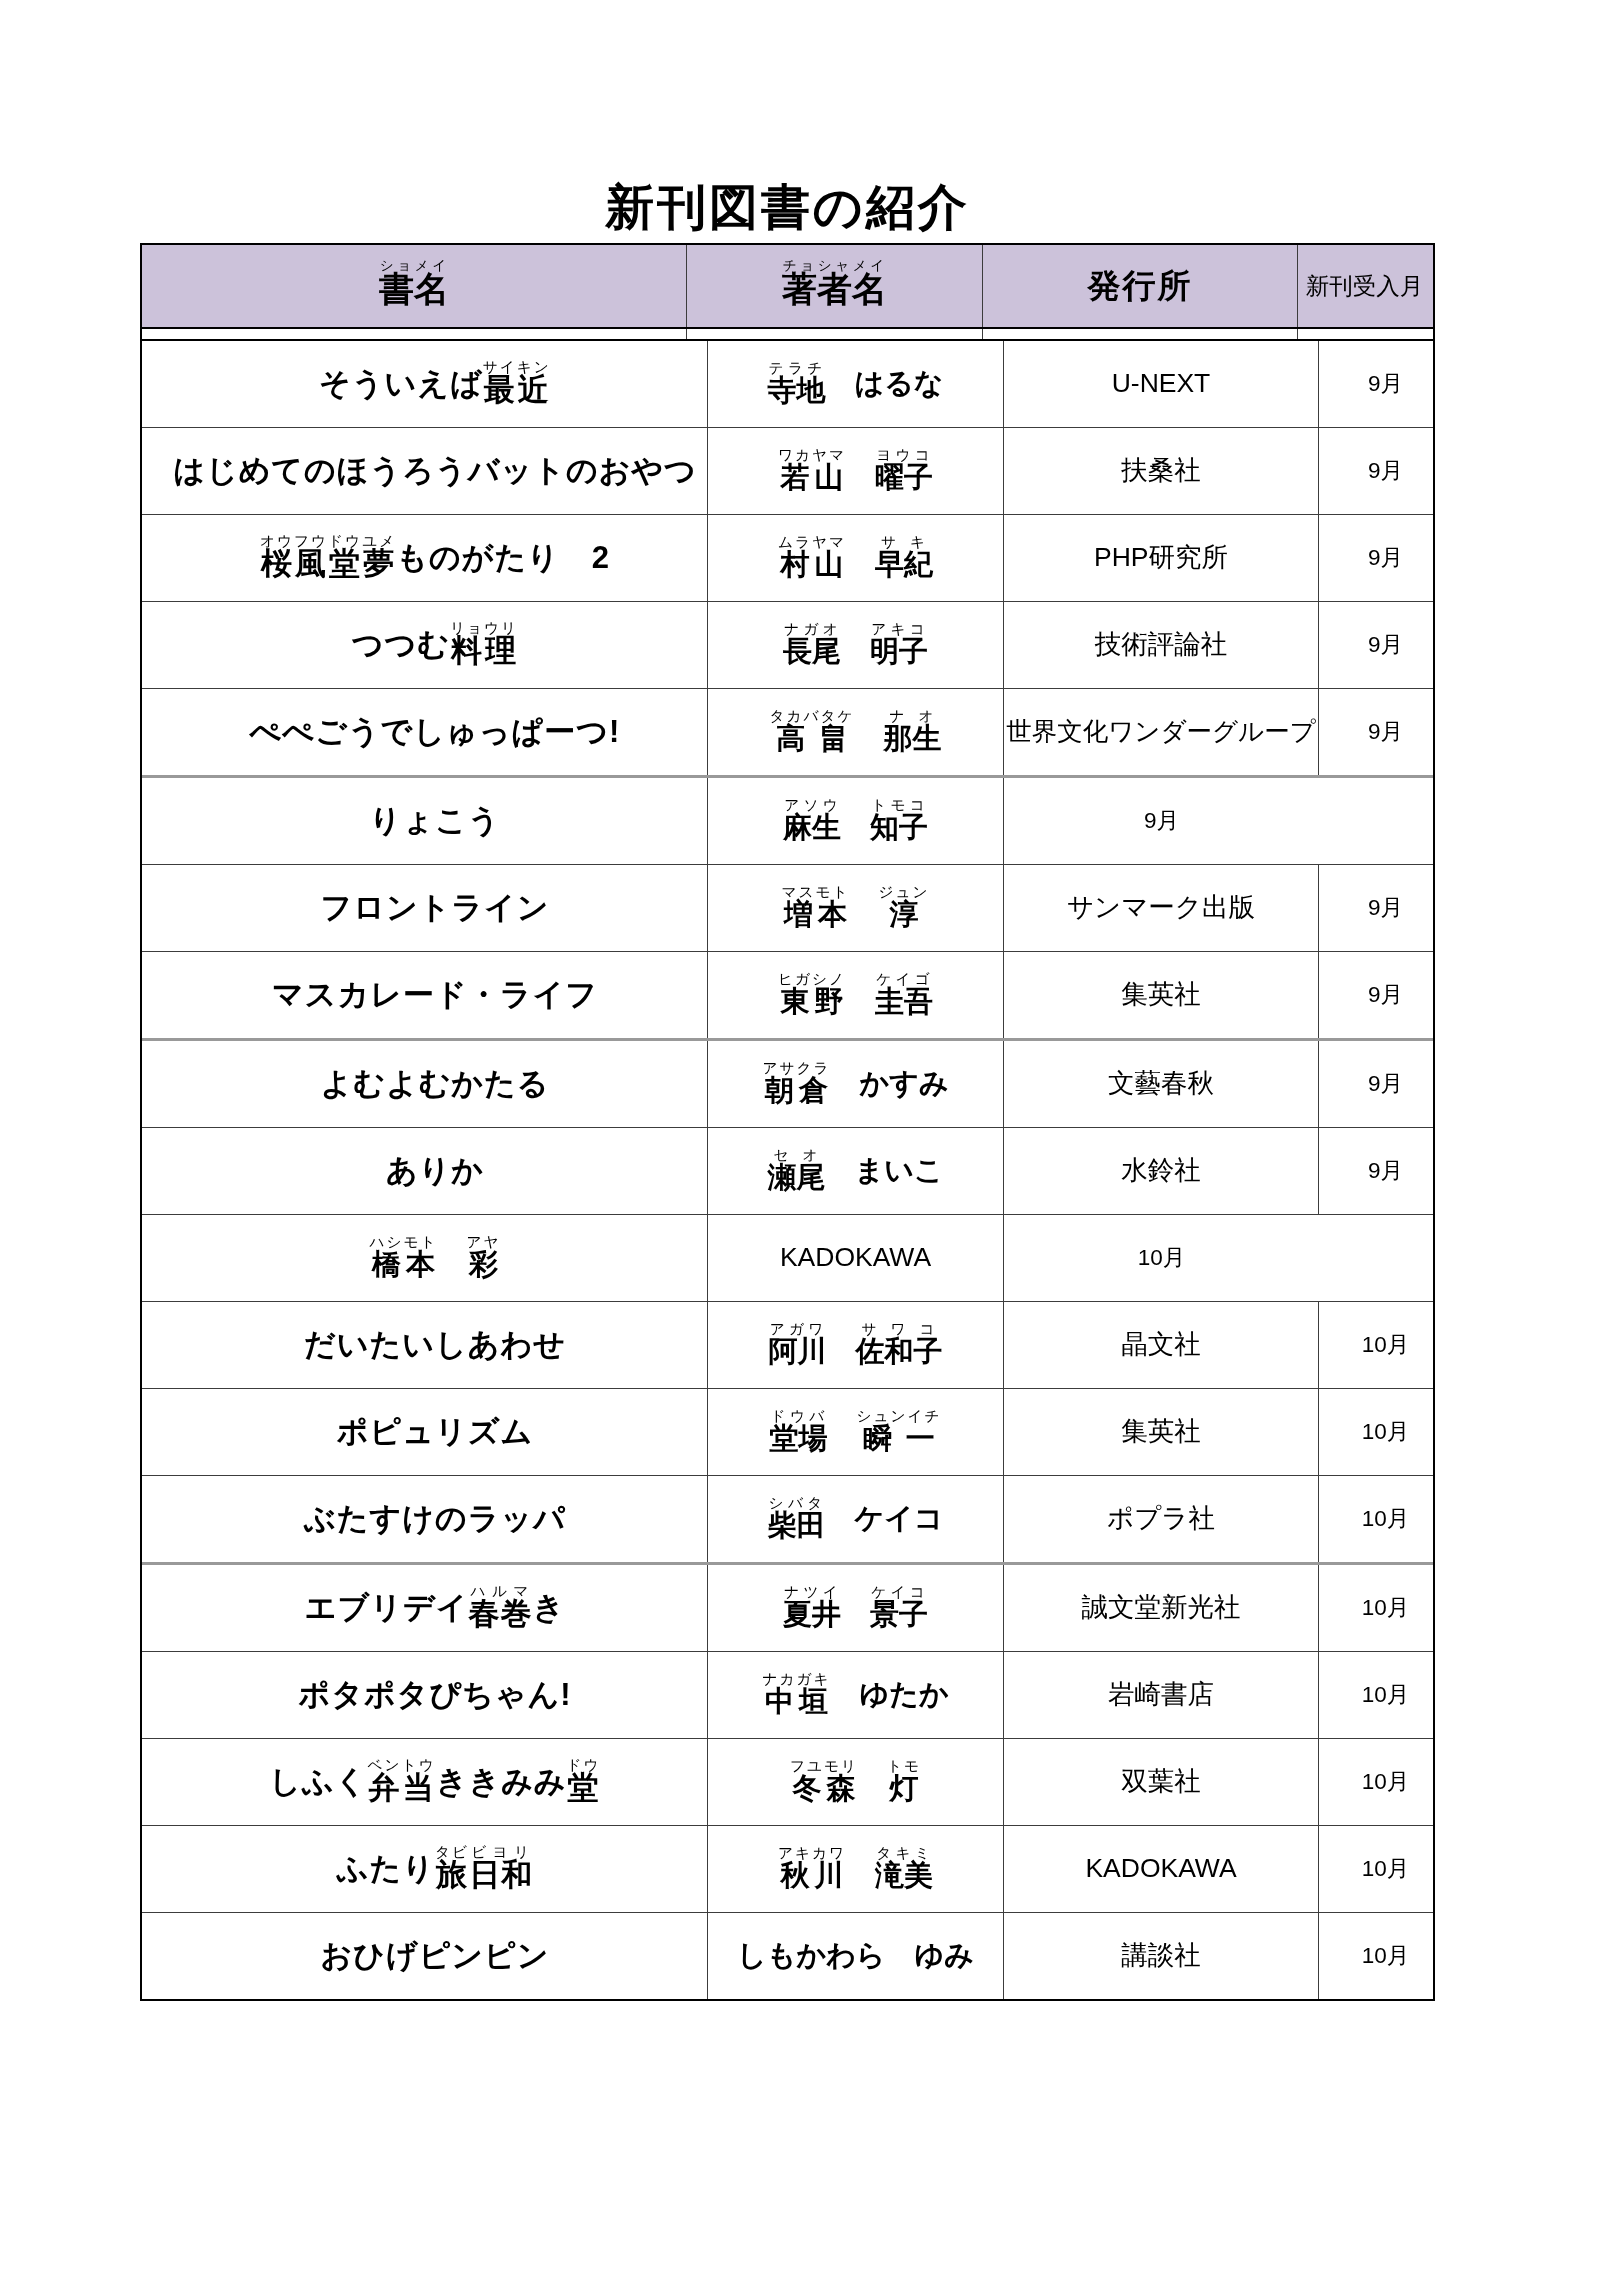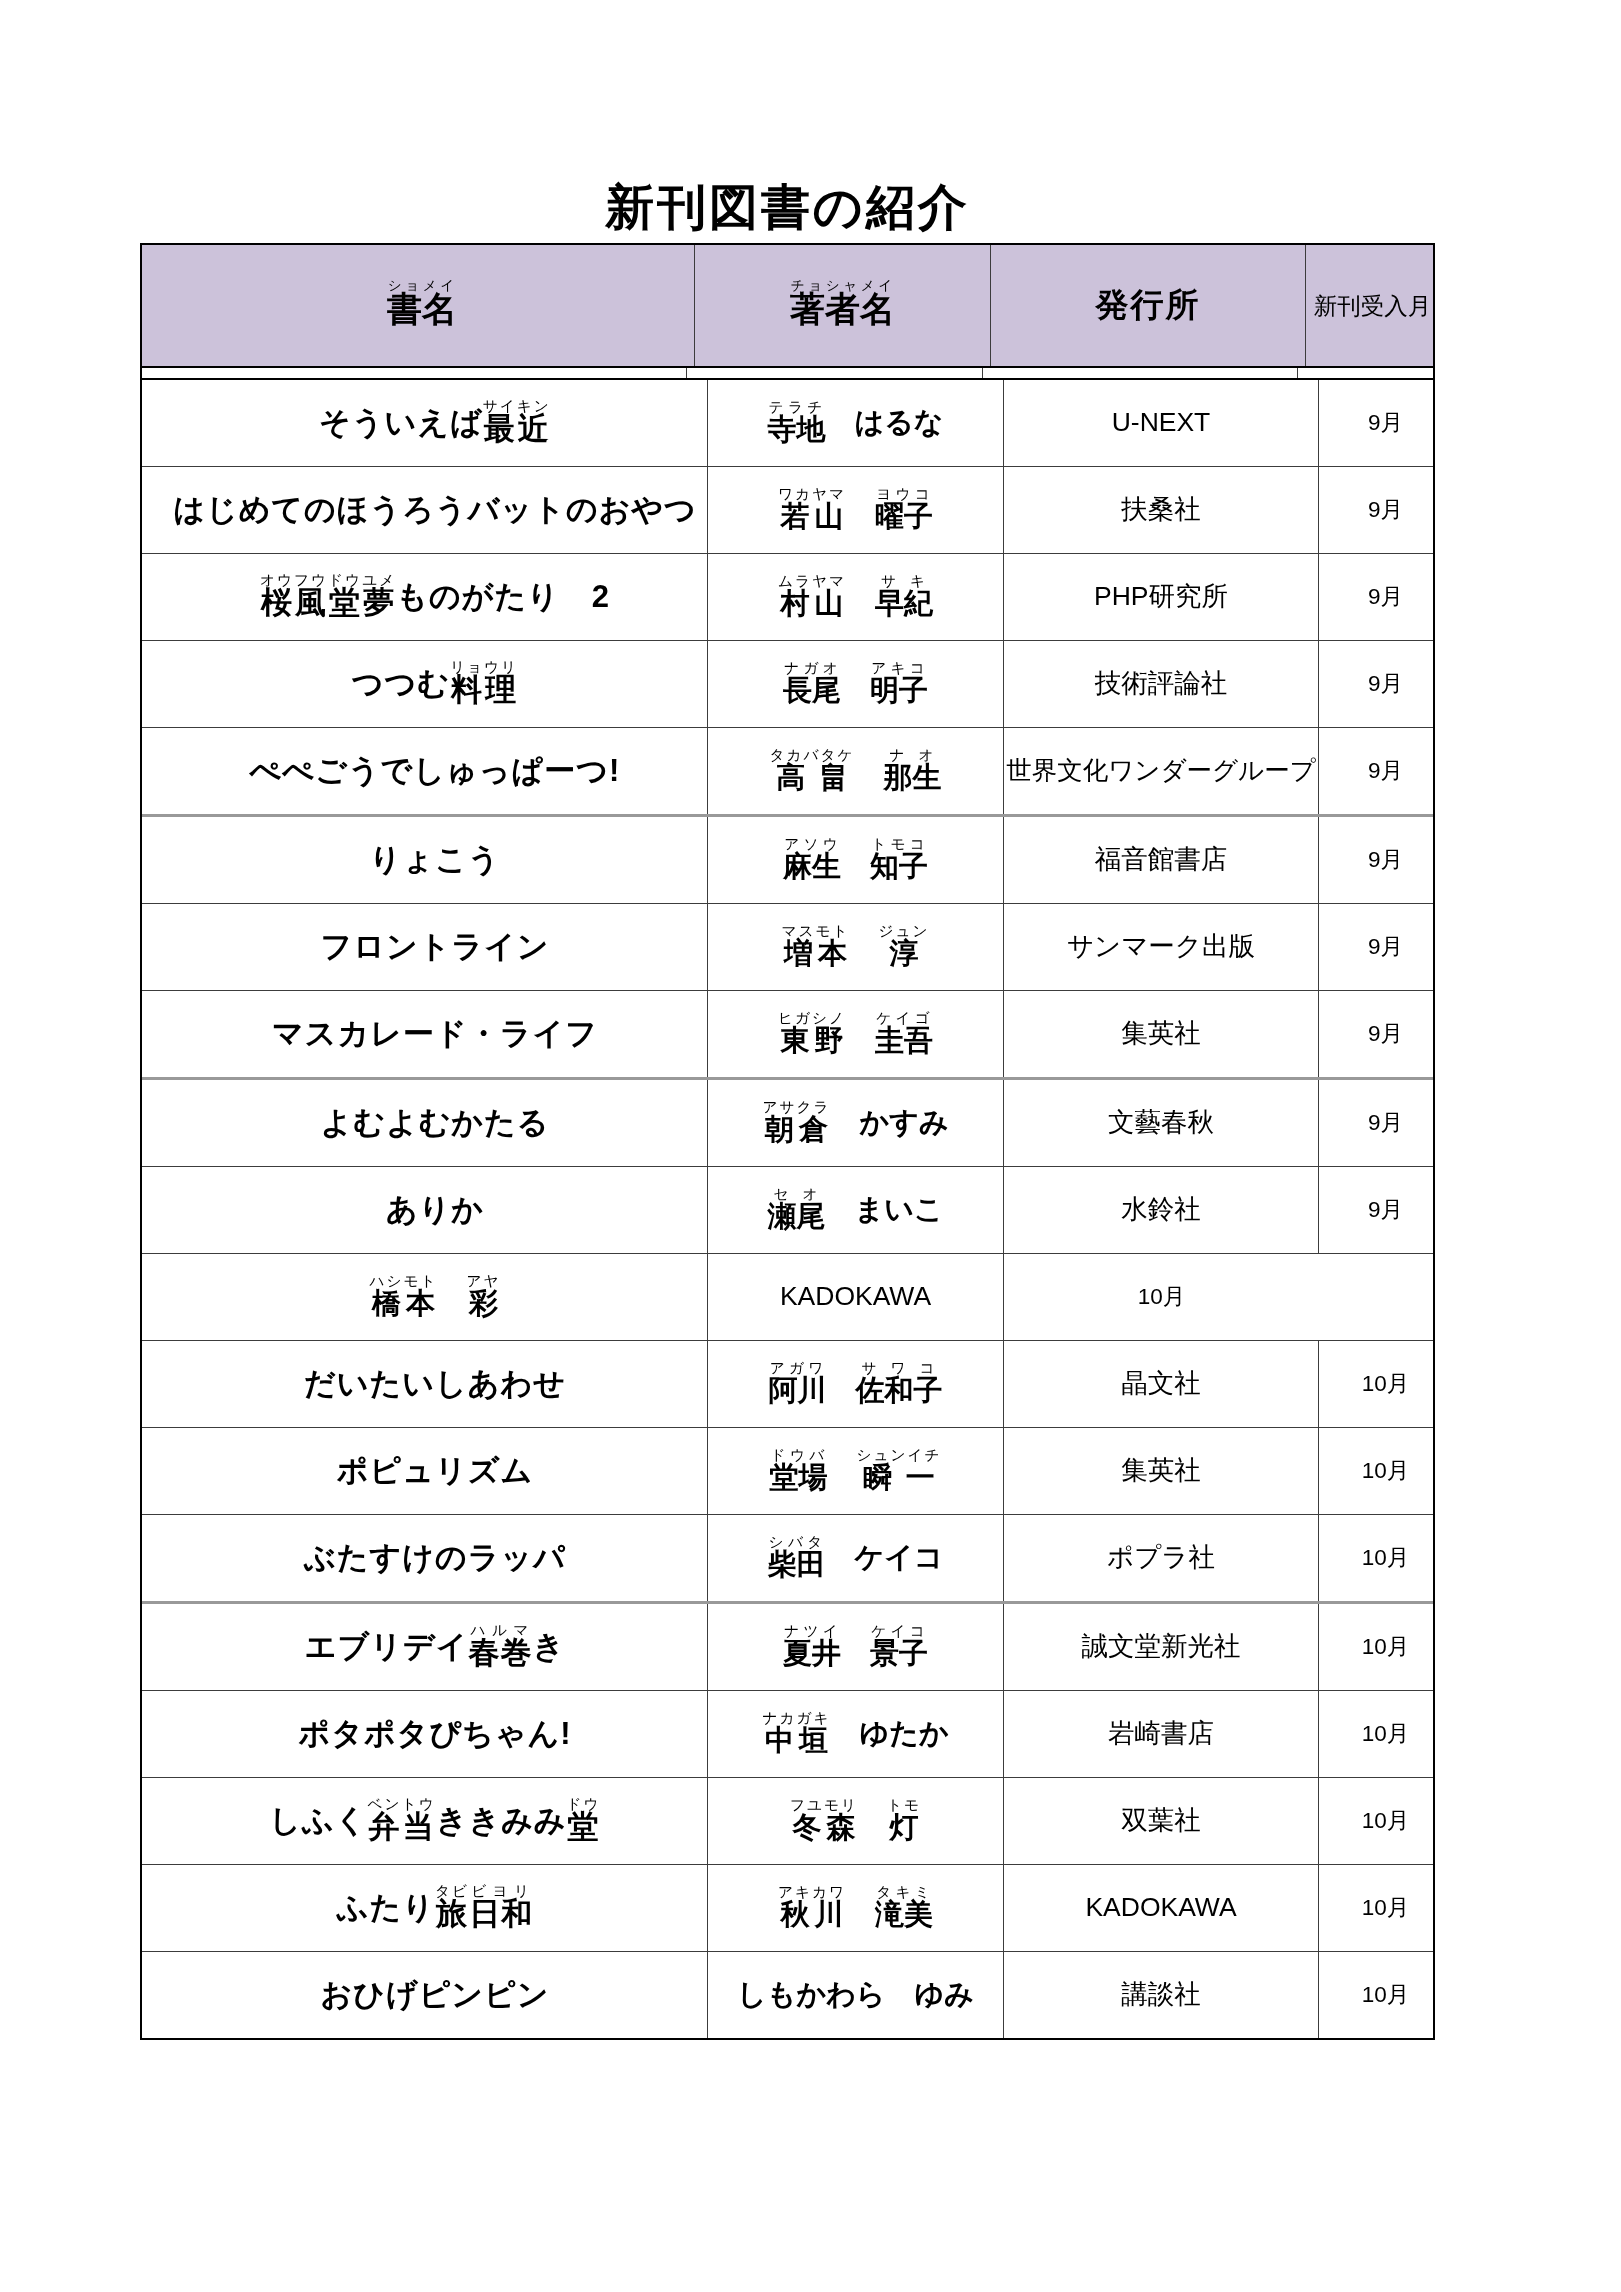--- a/index.html
+++ b/index.html
@@ -44,23 +44,22 @@
     display: flex;
     align-items: center;
     justify-content: center;
     text-align: center;
     overflow: hidden;
   }
   .cell:last-child { border-right: none; }
 
   
   .header-row {
-    height: 121px;
+    height: 82px;
     background: var(--header-bg, #ccc2da);
-    padding-left: 8px;
   }
   .header-row .cell { font-weight: bold; }
   .hcell-title { font-size: 35px; }
   .hcell-author { font-size: 35px; }
   .hcell-pub { font-size: 33px; letter-spacing: 2px; }
   .hcell-month { font-size: 23.5px; font-weight: normal !important; }
   .ruby-gap { }
 
   
   .header-sep {
@@ -163,23 +162,20 @@
         <div class="cell author-cell"><ruby>高畠<rt>タカバタケ</rt></ruby>　<ruby>那生<rt>ナオ</rt></ruby></div>
         <div class="cell pub-cell two-line">
           <span>世界文化</span>
           <span>ワンダーグループ</span>
         </div>
         <div class="cell month-cell">9月</div>
       </div>
       <div class="grid-row data-row">
         <div class="cell title-cell">りょこう</div>
         <div class="cell author-cell"><ruby>麻生<rt>アソウ</rt></ruby>　<ruby>知子<rt>トモコ</rt></ruby></div>
-        <div class="cell pub-cell">
-          <span>福音館書店</span>
-        </div>
         <div class="cell month-cell">9月</div>
       </div>
       <div class="grid-row data-row">
         <div class="cell title-cell">フロントライン</div>
         <div class="cell author-cell"><ruby>増本<rt>マスモト</rt></ruby>　<ruby>淳<rt>ジュン</rt></ruby></div>
         <div class="cell pub-cell">
           <span>サンマーク出版</span>
         </div>
         <div class="cell month-cell">9月</div>
       </div>

